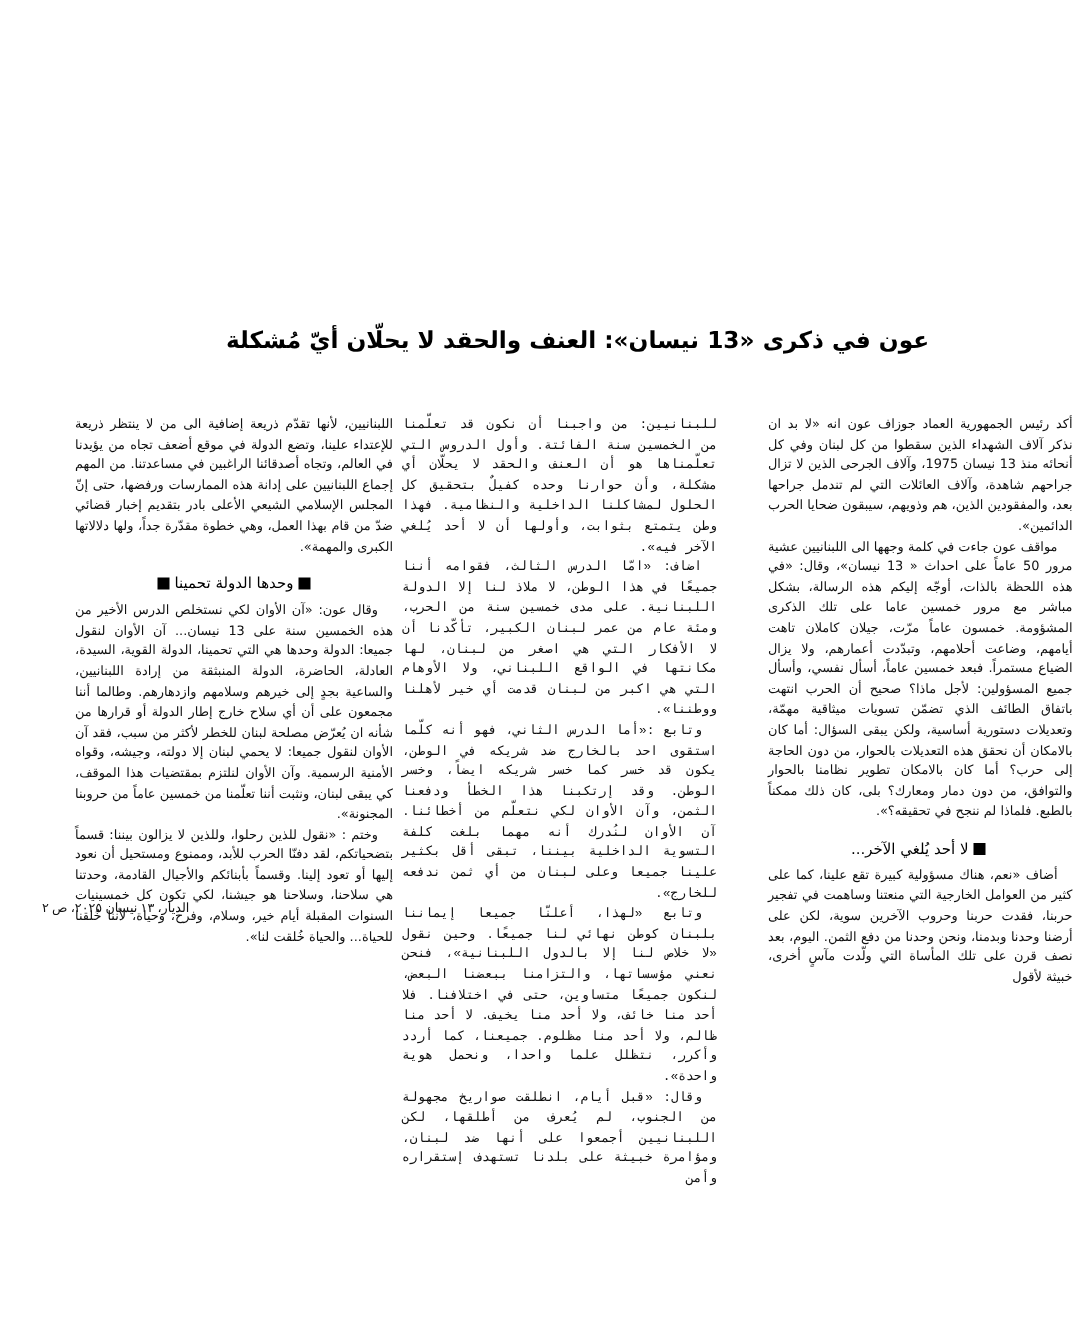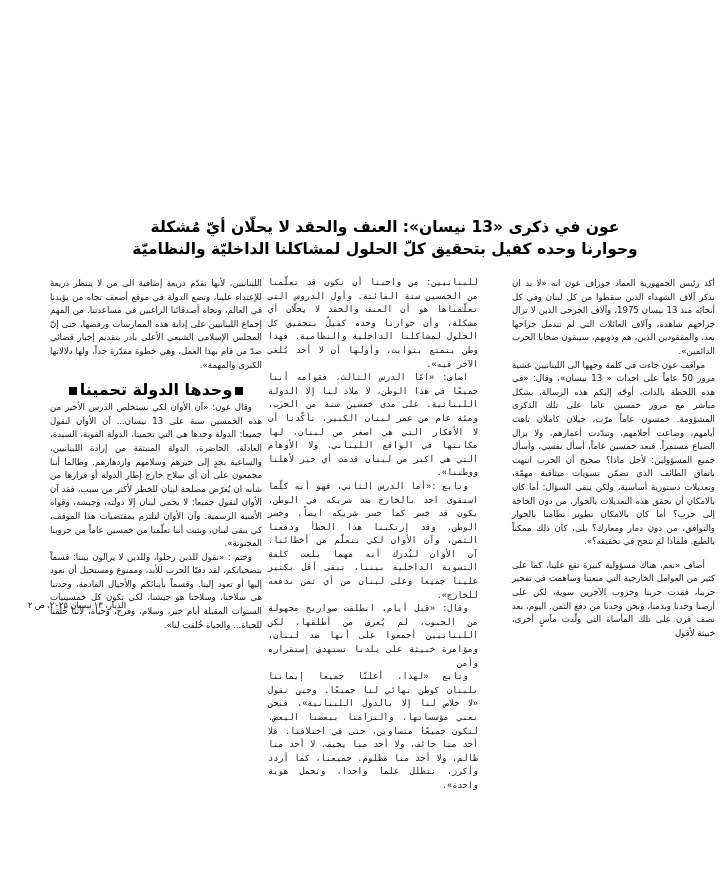--- a/index.html
+++ b/index.html
@@ -6,48 +6,48 @@
     body { width: 722px; height: 885px; position: relative; overflow: hidden; font-family: "DejaVu Sans", sans-serif; color: #111; }
     .page { position: absolute; left: 0; top: 0; width: 722px; height: 885px; background: #fff; }
     .headline { position: absolute; left: 100px; top: 216px; width: 570px; direction: rtl; text-align: center; }
     .headline .line { display: block; font-family: "DejaVu Sans", sans-serif; font-weight: bold; font-size: 15.5px; line-height: 22px; white-space: nowrap; letter-spacing: 0.2px; color: #000; }
     .col { position: absolute; top: 277px; direction: rtl; text-align: justify; font-family: "DejaVu Sans", sans-serif; font-size: 8.6px; line-height: 13.6px; color: #111; }
     .col p { margin: 0; text-indent: 10px; }
     .col p.noindent { text-indent: 0; }
     .col-right { left: 512px; width: 203px; }
     .col-middle { left: 268px; width: 210px; font-family: Liberation Mono, monospace; }
     .col-left { left: 50px; width: 212px; }
-    .subhead { text-align: center; font-weight: bold; font-size: 16px; line-height: 15px; margin: 10px 0 4px 0; color: #000; }
+    .subhead { text-align: center; font-weight: normal; font-size: 10px; line-height: 15px; margin: 10px 0 4px 0; color: #000; }
     .subhead .sq { display: inline-block; width: 8px; height: 8px; background: #000; vertical-align: middle; margin: 0 3px; }
     .footer { position: absolute; left: 28px; top: 600px; direction: rtl; font-family: Liberation Serif, serif; font-size: 8.5px; color: #111; white-space: nowrap; }
   </style>
 </head>
 <body>
 
 <div class="page">
 
   <div class="headline">
     <span class="line">عون في ذكرى «13 نيسان»: العنف والحقد لا يحلّان أيّ مُشكلة</span>
-    <span class="line">وحوارنا وحده كفيل بتحقيق كلّ الحلول لمشاكلنا الداخليّة والنظاميّة</span>
   </div>
 
   <div class="col col-right">
     <p class="noindent">أكد رئيس الجمهورية العماد جوزاف عون انه «لا بد ان نذكر آلاف الشهداء الذين سقطوا من كل لبنان وفي كل أنحائه منذ 13 نيسان 1975، وآلاف الجرحى الذين لا تزال جراحهم شاهدة، وآلاف العائلات التي لم تندمل جراحها بعد، والمفقودين الذين، هم وذويهم، سيبقون ضحايا الحرب الدائمين».</p>
     <p>مواقف عون جاءت في كلمة وجهها الى اللبنانيين عشية مرور 50 عاماً على احداث « 13 نيسان»، وقال: «في هذه اللحظة بالذات، أوجّه إليكم هذه الرسالة، بشكل مباشر مع مرور خمسين عاما على تلك الذكرى المشؤومة. خمسون عاماً مرّت، جيلان كاملان تاهت أيامهم، وضاعت أحلامهم، وتبدّدت أعمارهم، ولا يزال الضياع مستمراً. فبعد خمسين عاماً، أسأل نفسي، وأسأل جميع المسؤولين: لأجل ماذا؟ صحيح أن الحرب انتهت باتفاق الطائف الذي تضمّن تسويات ميثاقية مهمّة، وتعديلات دستورية أساسية، ولكن يبقى السؤال: أما كان بالامكان أن نحقق هذه التعديلات بالحوار، من دون الحاجة إلى حرب؟ أما كان بالامكان تطوير نظامنا بالحوار والتوافق، من دون دمار ومعارك؟ بلى، كان ذلك ممكناً بالطبع. فلماذا لم ننجح في تحقيقه؟».</p>
     <div class="subhead">
+      <div><span class="sq"></span><span>لا أحد يُلغي الآخر...</span></div>
     </div>
     <p>أضاف «نعم، هناك مسؤولية كبيرة تقع علينا، كما على كثير من العوامل الخارجية التي منعتنا وساهمت في تفجير حربنا، فقدت حربنا وحروب الآخرين سوية، لكن على أرضنا وحدنا وبدمنا، ونحن وحدنا من دفع الثمن. اليوم، بعد نصف قرن على تلك المأساة التي ولّدت مآسٍ أخرى، خبيثة لأقول</p>
   </div>
 
   <div class="col col-middle">
     <p class="noindent">للبنانيين: من واجبنا أن نكون قد تعلّمنا من الخمسين سنة الفائتة. وأول الدروس التي تعلّمناها هو أن العنف والحقد لا يحلّان أي مشكلة، وأن حوارنا وحده كفيلٌ بتحقيق كل الحلول لمشاكلنا الداخلية والنظامية. فهذا وطن يتمتع بثوابت، وأولها أن لا أحد يُلغي الآخر فيه».</p>
     <p>اضاف: «امّا الدرس الثالث، فقوامه أننا جميعًا في هذا الوطن، لا ملاذ لنا إلا الدولة اللبنانية. على مدى خمسين سنة من الحرب، ومئة عام من عمر لبنان الكبير، تأكّدنا أن لا الأفكار التي هي اصغر من لبنان، لها مكانتها في الواقع اللبناني، ولا الأوهام التي هي اكبر من لبنان قدمت أي خير لأهلنا ووطننا».</p>
     <p>وتابع :«أما الدرس الثاني، فهو أنه كلّما استقوى احد بالخارج ضد شريكه في الوطن، يكون قد خسر كما خسر شريكه ايضاً، وخسر الوطن. وقد إرتكبنا هذا الخطأ ودفعنا الثمن، وآن الأوان لكي نتعلّم من أخطائنا. آن الأوان لنُدرك أنه مهما بلغت كلفة التسوية الداخلية بيننا، تبقى أقل بكثير علينا جميعا وعلى لبنان من أي ثمن ندفعه للخارج».</p>
+    <p>وتابع «لهذا، أعلنّا جميعا إيماننا بلبنان كوطن نهائي لنا جميعًا. وحين نقول «لا خلاص لنا إلا بالدول اللبنانية»، فنحن نعني مؤسساتها، والتزامنا ببعضنا البعض، لنكون جميعًا متساوين، حتى في اختلافنا. فلا أحد منا خائف، ولا أحد منا يخيف. لا أحد منا ظالم، ولا أحد منا مظلوم. جميعنا، كما أردد وأكرر، نتظلل علما واحدا، ونحمل هوية واحدة».</p>
     <p>وقال: «قبل أيام، انطلقت صواريخ مجهولة من الجنوب، لم يُعرف من أطلقها، لكن اللبنانيين أجمعوا على أنها ضد لبنان، ومؤامرة خبيثة على بلدنا تستهدف إستقراره وأمن</p>
-    <p>وتابع «لهذا، أعلنّا جميعا إيماننا بلبنان كوطن نهائي لنا جميعًا. وحين نقول «لا خلاص لنا إلا بالدول اللبنانية»، فنحن نعني مؤسساتها، والتزامنا ببعضنا البعض، لنكون جميعًا متساوين، حتى في اختلافنا. فلا أحد منا خائف، ولا أحد منا يخيف. لا أحد منا ظالم، ولا أحد منا مظلوم. جميعنا، كما أردد وأكرر، نتظلل علما واحدا، ونحمل هوية واحدة».</p>
   </div>
 
   <div class="col col-left">
     <p class="noindent">اللبنانيين، لأنها تقدّم ذريعة إضافية الى من لا ينتظر ذريعة للإعتداء علينا، وتضع الدولة في موقع أضعف تجاه من يؤيدنا في العالم، وتجاه أصدقائنا الراغبين في مساعدتنا. من المهم إجماع اللبنانيين على إدانة هذه الممارسات ورفضها، حتى إنّ المجلس الإسلامي الشيعي الأعلى بادر بتقديم إخبار قضائي ضدّ من قام بهذا العمل، وهي خطوة مقدّرة جداً، ولها دلالاتها الكبرى والمهمة».</p>
     <div class="subhead">
       <span class="sq"></span><span>وحدها الدولة تحمينا</span><span class="sq"></span>
     </div>
     <p>وقال عون: «آن الأوان لكي نستخلص الدرس الأخير من هذه الخمسين سنة على 13 نيسان... آن الأوان لنقول جميعا: الدولة وحدها هي التي تحمينا، الدولة القوية، السيدة، العادلة، الحاضرة، الدولة المنبثقة من إرادة اللبنانيين، والساعية بجدٍ إلى خيرهم وسلامهم وازدهارهم. وطالما أننا مجمعون على أن أي سلاح خارج إطار الدولة أو قرارها من شأنه ان يُعرّض مصلحة لبنان للخطر لأكثر من سبب، فقد آن الأوان لنقول جميعا: لا يحمي لبنان إلا دولته، وجيشه، وقواه الأمنية الرسمية. وآن الأوان لنلتزم بمقتضيات هذا الموقف، كي يبقى لبنان، ونثبت أننا تعلّمنا من خمسين عاماً من حروبنا المجنونة».</p>
     <p>وختم : «نقول للذين رحلوا، وللذين لا يزالون بيننا: قسماً بتضحياتكم، لقد دفنّا الحرب للأبد، وممنوع ومستحيل أن نعود إليها أو تعود إلينا. وقسماً بأبنائكم والأجيال القادمة، وحدتنا هي سلاحنا، وسلاحنا هو جيشنا، لكي تكون كل خمسينيات السنوات المقبلة أيام خير، وسلام، وفرح، وحياة، لأننا خُلقنا للحياة... والحياة خُلقت لنا».</p>
   </div>

